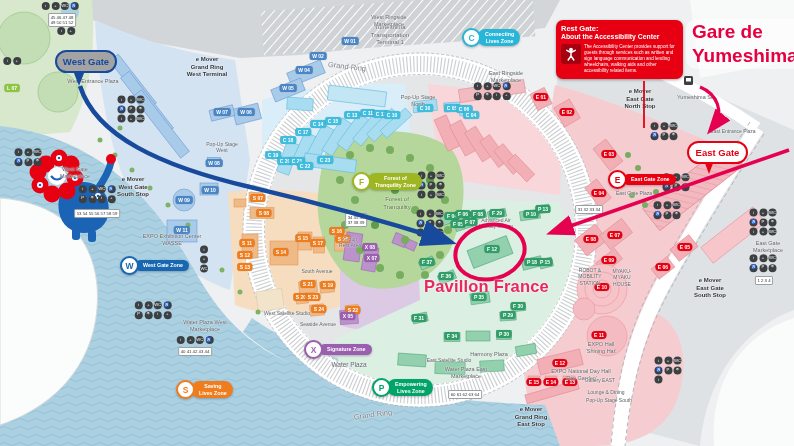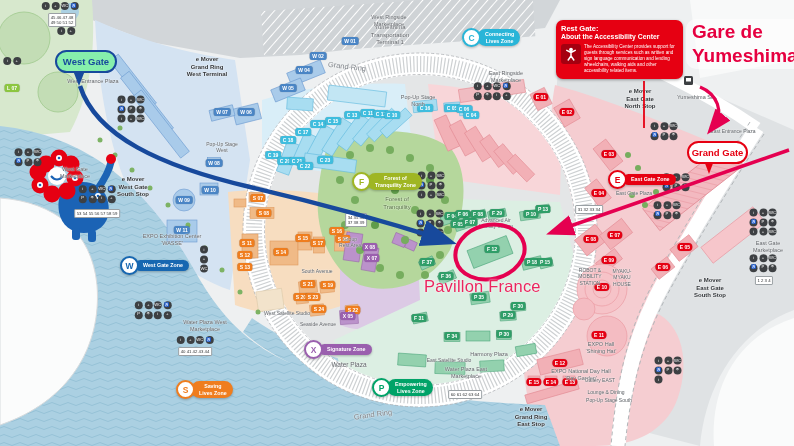--- a/index.html
+++ b/index.html
@@ -19,29 +19,29 @@
         white-space:pre-line;text-align:center;}
   .icon-cluster{position:absolute;transform:translate(-50%,-50%);display:grid;gap:1.5px;}
   .icon-dot{width:8px;height:8px;border-radius:50%;background:#3d4043;color:#fff;font-size:4.2px;
         display:flex;align-items:center;justify-content:center;line-height:1;}
   .zone-pill{position:absolute;display:flex;align-items:center;filter:drop-shadow(0 1px 1px rgba(0,0,0,.25));}
   .zp-letter{width:15px;height:15px;border-radius:50%;background:#fff;border:2px solid #888;
         display:flex;align-items:center;justify-content:center;font-weight:bold;font-size:8.5px;z-index:1;flex:none;}
   .zp-label{margin-left:-4px;padding:2.5px 6px 2.5px 8px;border-radius:9px;color:#fff;font-weight:bold;
         font-size:5.3px;line-height:1.2;white-space:pre-line;text-align:center;}
 
-  .west-bubble{position:absolute;left:55px;top:50px;width:58px;height:19px;background:#86efac;
+  .west-bubble{position:absolute;left:55px;top:50px;width:58px;height:19px;background:#a3a3a3;
         border:2.5px solid #17499c;border-radius:13px;color:#17499c;font-weight:bold;font-size:9.5px;
         display:flex;align-items:center;justify-content:center;white-space:nowrap;}
   .east-oval{position:absolute;left:687px;top:141px;width:57px;height:19px;background:#fff;
         border:2.5px solid #e60012;border-radius:12px;color:#e60012;font-weight:bold;font-size:9.5px;
         display:flex;align-items:center;justify-content:center;white-space:nowrap;}
   .gare{position:absolute;left:686px;top:19px;color:#e60040;font-size:19px;font-weight:bold;
         line-height:1.25;background:rgba(255,255,255,.55);padding:1px 6px;border-radius:10px;}
-  .pav{position:absolute;left:424px;top:277px;font-size:16.5px;font-weight:normal;color:#ea265e;
+  .pav{position:absolute;left:424px;top:277px;font-size:16.5px;font-weight:bold;color:#ea265e;
         white-space:nowrap;letter-spacing:.2px;
         text-shadow:0 0 3px rgba(255,255,255,.9),0 0 1px rgba(255,255,255,.9);}
   .acc{position:absolute;left:556px;top:20px;width:127px;background:#e60012;border-radius:7px;
         padding:4px 5px 5px 5px;color:#fff;box-shadow:0 1px 3px rgba(0,0,0,.35);box-sizing:border-box;}
   .acc-t1{font-size:7.5px;font-weight:bold;line-height:1.2;}
   .acc-t2{font-size:6.8px;font-weight:bold;line-height:1.2;margin-bottom:2.5px;}
   .acc-row{display:flex;gap:3px;align-items:flex-start;}
   .acc-ic{width:20px;height:20px;background:#a50010;border-radius:3px;flex:none;
         display:flex;align-items:center;justify-content:center;}
   .acc-body{font-size:4.6px;line-height:1.3;}
@@ -663,21 +663,21 @@
     <path d="M80,86 C96,136 160,166 250,187 C340,208 400,226 444,240" stroke="#17499c" stroke-width="4.5" fill="none" marker-end="url(#ab)"></path>
     <path d="M789,150 L556,231" stroke="#e50050" stroke-width="3.5" fill="none" marker-end="url(#ap)"></path>
     <path d="M700,87 C717,94 725,112 713,127" stroke="#e50050" stroke-width="3.2" fill="none" marker-end="url(#ap)"></path>
     <ellipse cx="490" cy="252" rx="35" ry="27" fill="none" stroke="#e50050" stroke-width="4" transform="rotate(-14 490 252)"></ellipse>
     <path d="M72,68 L79,86 L86,68 Z" fill="#17499c"></path>
     <path d="M703,158 L709,174 L715,158 Z" fill="#e60012"></path>
   </svg>
 
   <div class="west-bubble">West Gate</div>
 
-  <div class="east-oval">Grand Gate</div>
+  <div class="east-oval">East Gate</div>
 
   <div class="gare">
     <div>Gare de</div>
     <div>Yumeshima</div>
   </div>
 
   <div class="pav">Pavillon France</div>
 
   <div class="acc">
     <div class="acc-t1">Rest Gate:</div>

